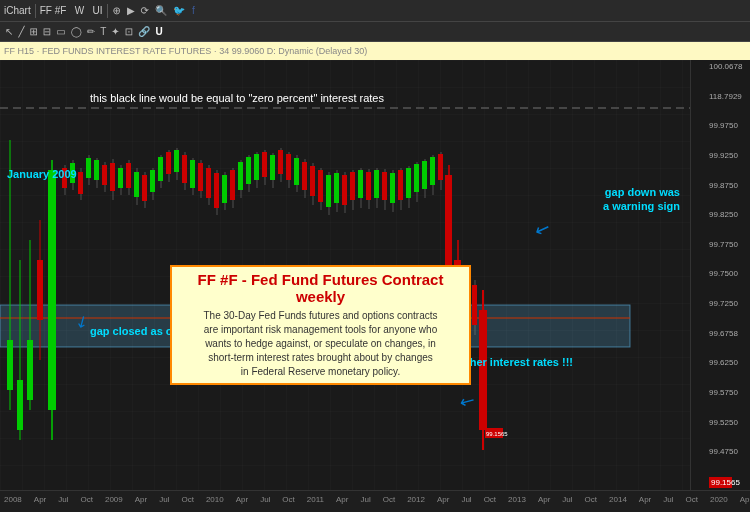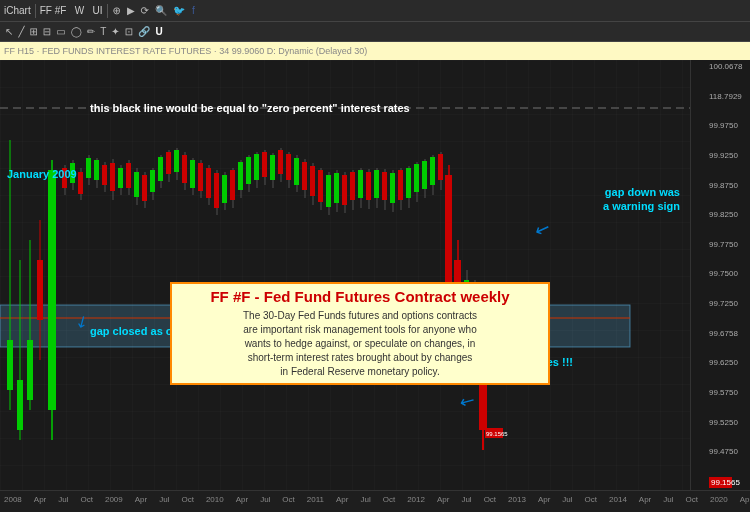--- a/index.html
+++ b/index.html
@@ -139,21 +139,21 @@
 
     
     .title-box {
       position: absolute;
       background: #ffffcc;
       border: 2px solid #ff8800;
       padding: 4px 10px;
       text-align: center;
       bottom: 105px;
       left: 170px;
-      width: 380px;
+      width: 301px;
     }
     .title-box-main {
       color: #cc0000;
       font-size: 15px;
       font-weight: bold;
     }
     .title-box-desc {
       color: #333;
       font-size: 10px;
       margin-top: 4px;
@@ -362,21 +362,21 @@
         <rect x="472" y="225" width="5" height="40" fill="#cc0000"></rect>
 
         <line x1="483" y1="230" x2="483" y2="390" stroke="#cc0000" stroke-width="2"></line>
         <rect x="479" y="250" width="8" height="120" fill="#cc0000"></rect>
       </g>
 
       <rect x="485" y="368" width="18" height="10" fill="#cc0000"></rect>
       <text x="486" y="376" fill="white" font-size="6">99.1565</text>
     </svg>
 
-    <div class="annotation white" style="top:42px; left:90px; font-size:11px; color:white; font-weight:bold;">
+    <div class="annotation white" style="top:32px; left:90px; font-size:11px; color:white; font-weight:normal;">
       <span>this black line would be equal to "zero percent" interest rates</span>
     </div>
 
     <div class="annotation" style="top:108px; left:7px; color:#00ddff; font-size:11px;">
       <span>January 2009</span>
     </div>
 
     <div class="annotation" style="top:265px; left:90px; color:#00ddff; font-size:11px;">
       <span>gap closed as of price action today</span>
     </div>

